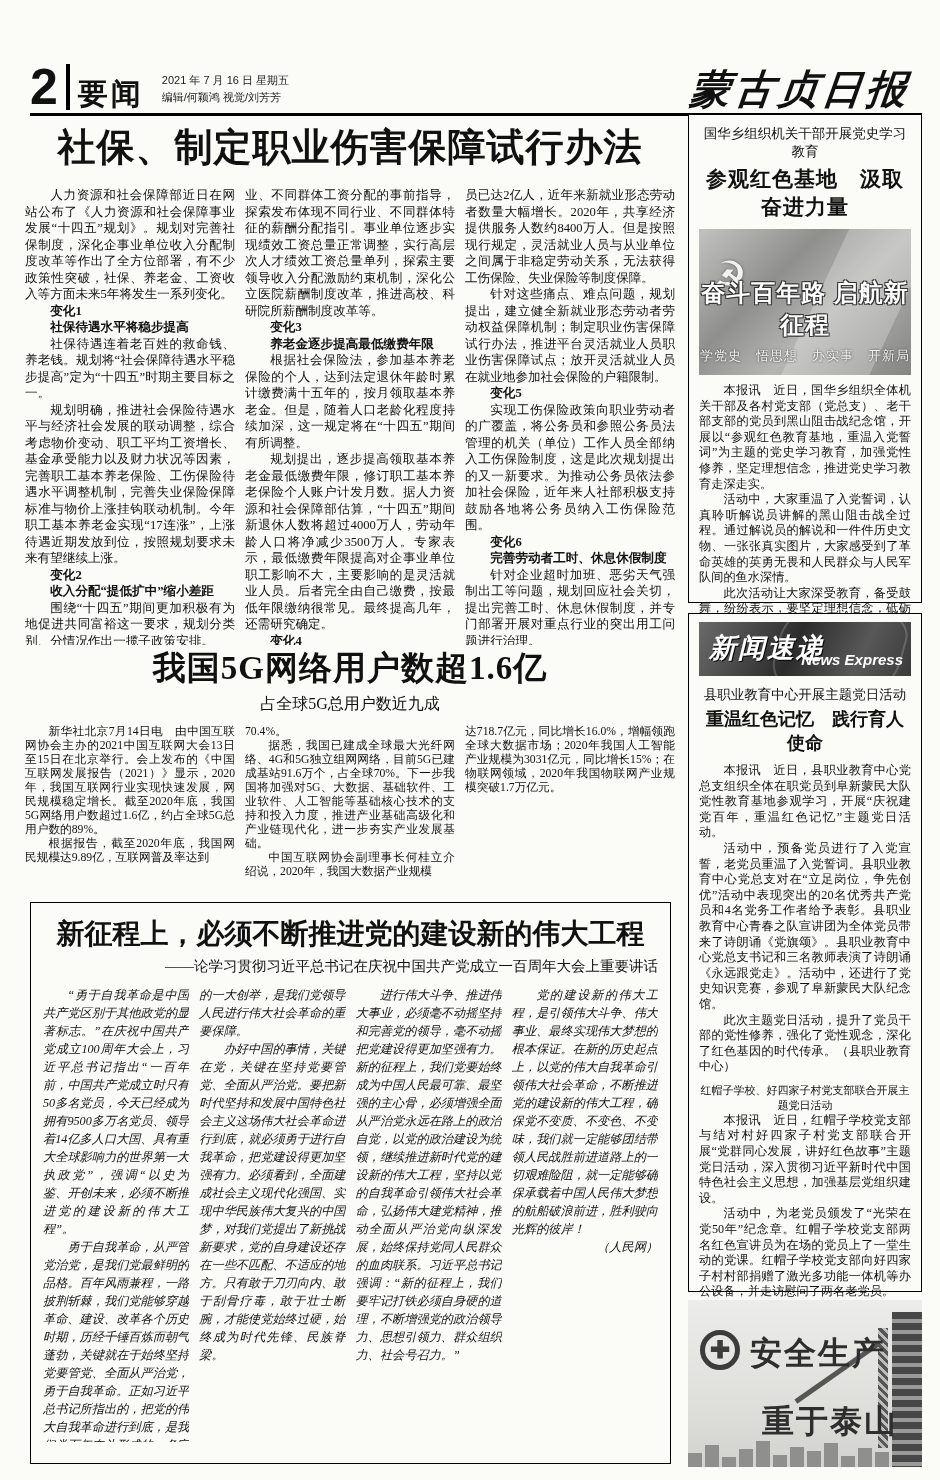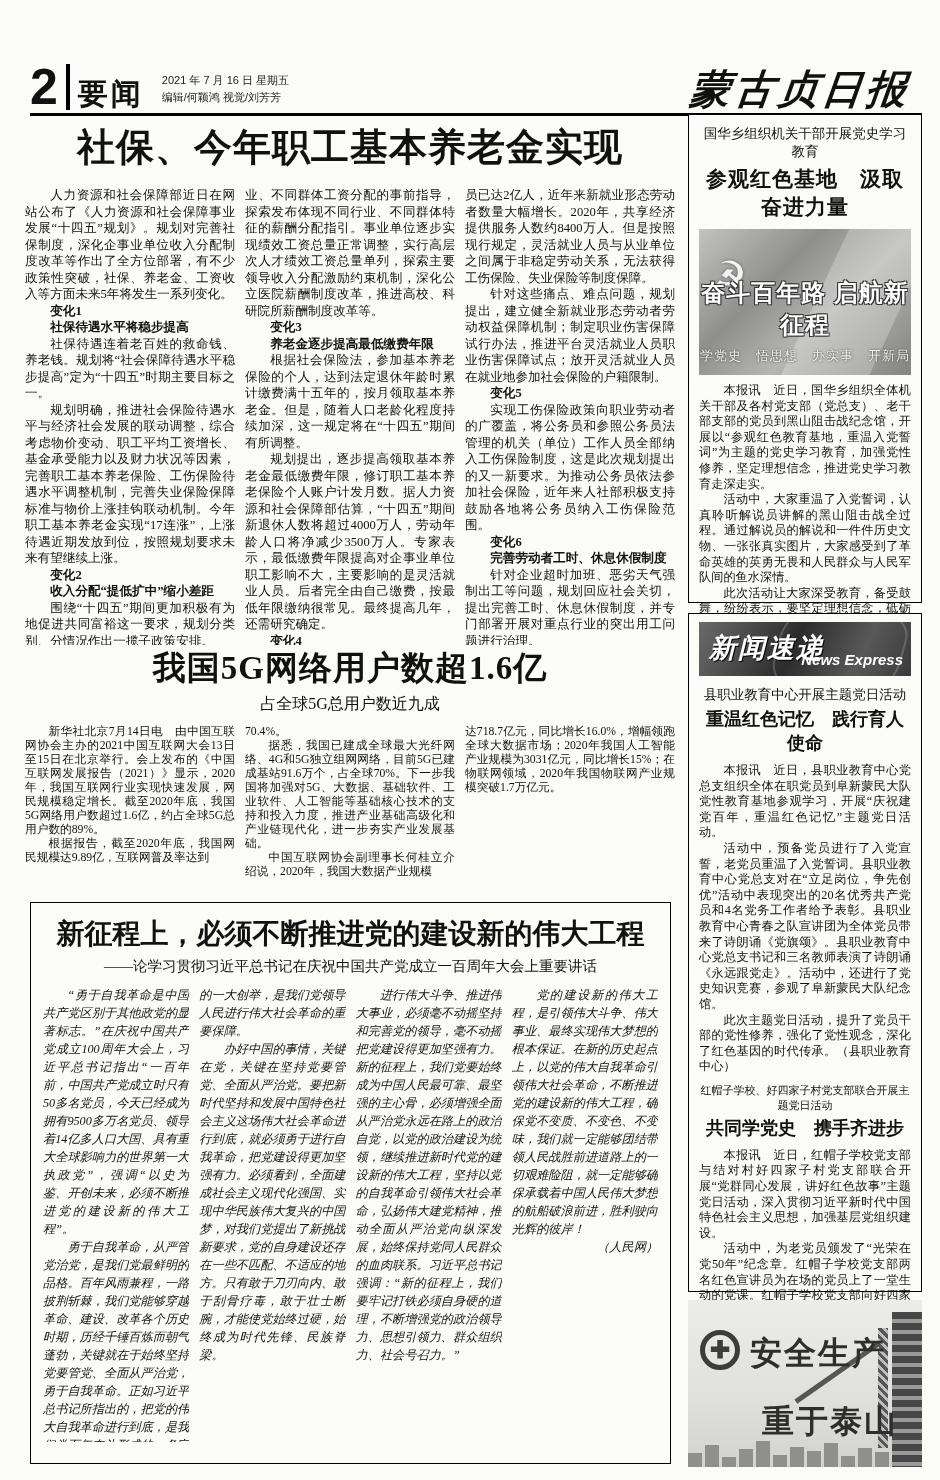--- a/index.html
+++ b/index.html
@@ -30,21 +30,21 @@
   .artA .cols{height:458px;font-size:12.6px;line-height:16.5px;}
   
   .artB{top:646px;left:25px;width:650px;}
   .artB h2{margin:0;text-align:center;font-size:33px;font-weight:bold;letter-spacing:1px;}
   .artB .sub{text-align:center;font-size:16px;margin:3px 0 10px 0;}
   .artB .cols{height:164px;font-size:11.7px;line-height:14px;}
   
   .edit{top:902px;left:30px;width:641px;height:562px;border:1px solid #000;box-sizing:border-box;
         padding:10px 12px;background:#fbfbf8;}
   .edit h2{margin:2px 0 4px 0;text-align:center;font-size:28px;font-weight:bold;}
-  .edit .sub{text-align:center;font-size:14.5px;margin:0 0 10px 0;}
+  .edit .sub{text-align:right;font-size:14.5px;margin:0 0 10px 0;}
   .edit .cols{height:456px;font-size:12.2px;line-height:18px;font-style:italic;}
   
   .sbox{left:688px;width:234px;border:1px solid #000;box-sizing:border-box;background:#fbfbf8;}
   .guohua{top:114px;height:489px;padding:10px 10px;}
   .kicker{text-align:center;font-size:13.5px;margin:0;}
   .sb-head{text-align:center;font-size:21px;font-weight:bold;margin:4px 0 8px 0;letter-spacing:1px;}
   .sb-body{font-size:12.2px;line-height:15.6px;text-align:justify;overflow:hidden;}
   .banner{position:relative;height:146px;margin:0 0 8px 0;overflow:hidden;
           background:linear-gradient(135deg,#c2c2c0 0%,#8f8f8d 35%,#b5b5b3 60%,#848482 100%);}
   .banner:before{content:"";position:absolute;left:55%;top:-30px;width:80px;height:220px;
@@ -96,21 +96,21 @@
     <div class="hdr-meta">
       <div>2021 年 7 月 16 日 星期五</div>
       <div>编辑/何颖鸿 视觉/刘芳芳</div>
     </div>
   </div>
   <div class="masthead">蒙古贞日报</div>
 </header>
 <div class="abs toprule"></div>
 
 <section class="abs artA">
-  <h1>社保、今年职工基本养老金实现</h1>
+  <h1>社保、制定职业伤害保障试行办法</h1>
   <div class="cols">
     <div class="col">
         <p class="ln p">人力资源和社会保障部近日在网站公布了《人力资源和社会保障事业发展“十四五”规划》。规划对完善社保制度，深化企事业单位收入分配制度改革等作出了全方位部署，有不少政策性突破，社保、养老金、工资收入等方面未来5年将发生一系列变化。</p>
         <p class="ln h">变化1</p>
         <p class="ln h">社保待遇水平将稳步提高</p>
         <p class="ln p">社保待遇连着老百姓的救命钱、养老钱。规划将“社会保障待遇水平稳步提高”定为“十四五”时期主要目标之一。</p>
         <p class="ln p">规划明确，推进社会保险待遇水平与经济社会发展的联动调整，综合考虑物价变动、职工平均工资增长、基金承受能力以及财力状况等因素，完善职工基本养老保险、工伤保险待遇水平调整机制，完善失业保险保障标准与物价上涨挂钩联动机制。今年职工基本养老金实现“17连涨”，上涨待遇近期发放到位，按照规划要求未来有望继续上涨。</p>
         <p class="ln h">变化2</p>
         <p class="ln h">收入分配“提低扩中”缩小差距</p>
         <p class="ln p">围绕“十四五”期间更加积极有为地促进共同富裕这一要求，规划分类别、分情况作出一揽子政策安排。</p>
@@ -200,21 +200,20 @@
 
   <p class="kicker">县职业教育中心开展主题党日活动</p>
   <div class="sb-head2">重温红色记忆　践行育人使命</div>
   <div class="sb-body">
       <p class="ln p">本报讯　近日，县职业教育中心党总支组织全体在职党员到阜新蒙民大队党性教育基地参观学习，开展“庆祝建党百年，重温红色记忆”主题党日活动。</p>
       <p class="ln p">活动中，预备党员进行了入党宣誓，老党员重温了入党誓词。县职业教育中心党总支对在“立足岗位，争先创优”活动中表现突出的20名优秀共产党员和4名党务工作者给予表彰。县职业教育中心青春之队宣讲团为全体党员带来了诗朗诵《党旗颂》。县职业教育中心党总支书记和三名教师表演了诗朗诵《永远跟党走》。活动中，还进行了党史知识竞赛，参观了阜新蒙民大队纪念馆。</p>
       <p class="ln p">此次主题党日活动，提升了党员干部的党性修养，强化了党性观念，深化了红色基因的时代传承。（县职业教育中心）</p>
     </div>
 
   <p class="kicker2">红帽子学校、好四家子村党支部联合开展主题党日活动</p>
-  <div class="sb-head2">共同学党史　携手齐进步</div>
   <div class="sb-body">
       <p class="ln p">本报讯　近日，红帽子学校党支部与结对村好四家子村党支部联合开展“党群同心发展，讲好红色故事”主题党日活动，深入贯彻习近平新时代中国特色社会主义思想，加强基层党组织建设。</p>
       <p class="ln p">活动中，为老党员颁发了“光荣在党50年”纪念章。红帽子学校党支部两名红色宣讲员为在场的党员上了一堂生动的党课。红帽子学校党支部向好四家子村村部捐赠了激光多功能一体机等办公设备，并走访慰问了两名老党员。</p>
       <p class="ln sign">（红帽子学校）</p>
     </div>
 </aside>
 
 <div class="abs ad">
   <div class="bld"></div>
   <div class="crane-jib"></div>

